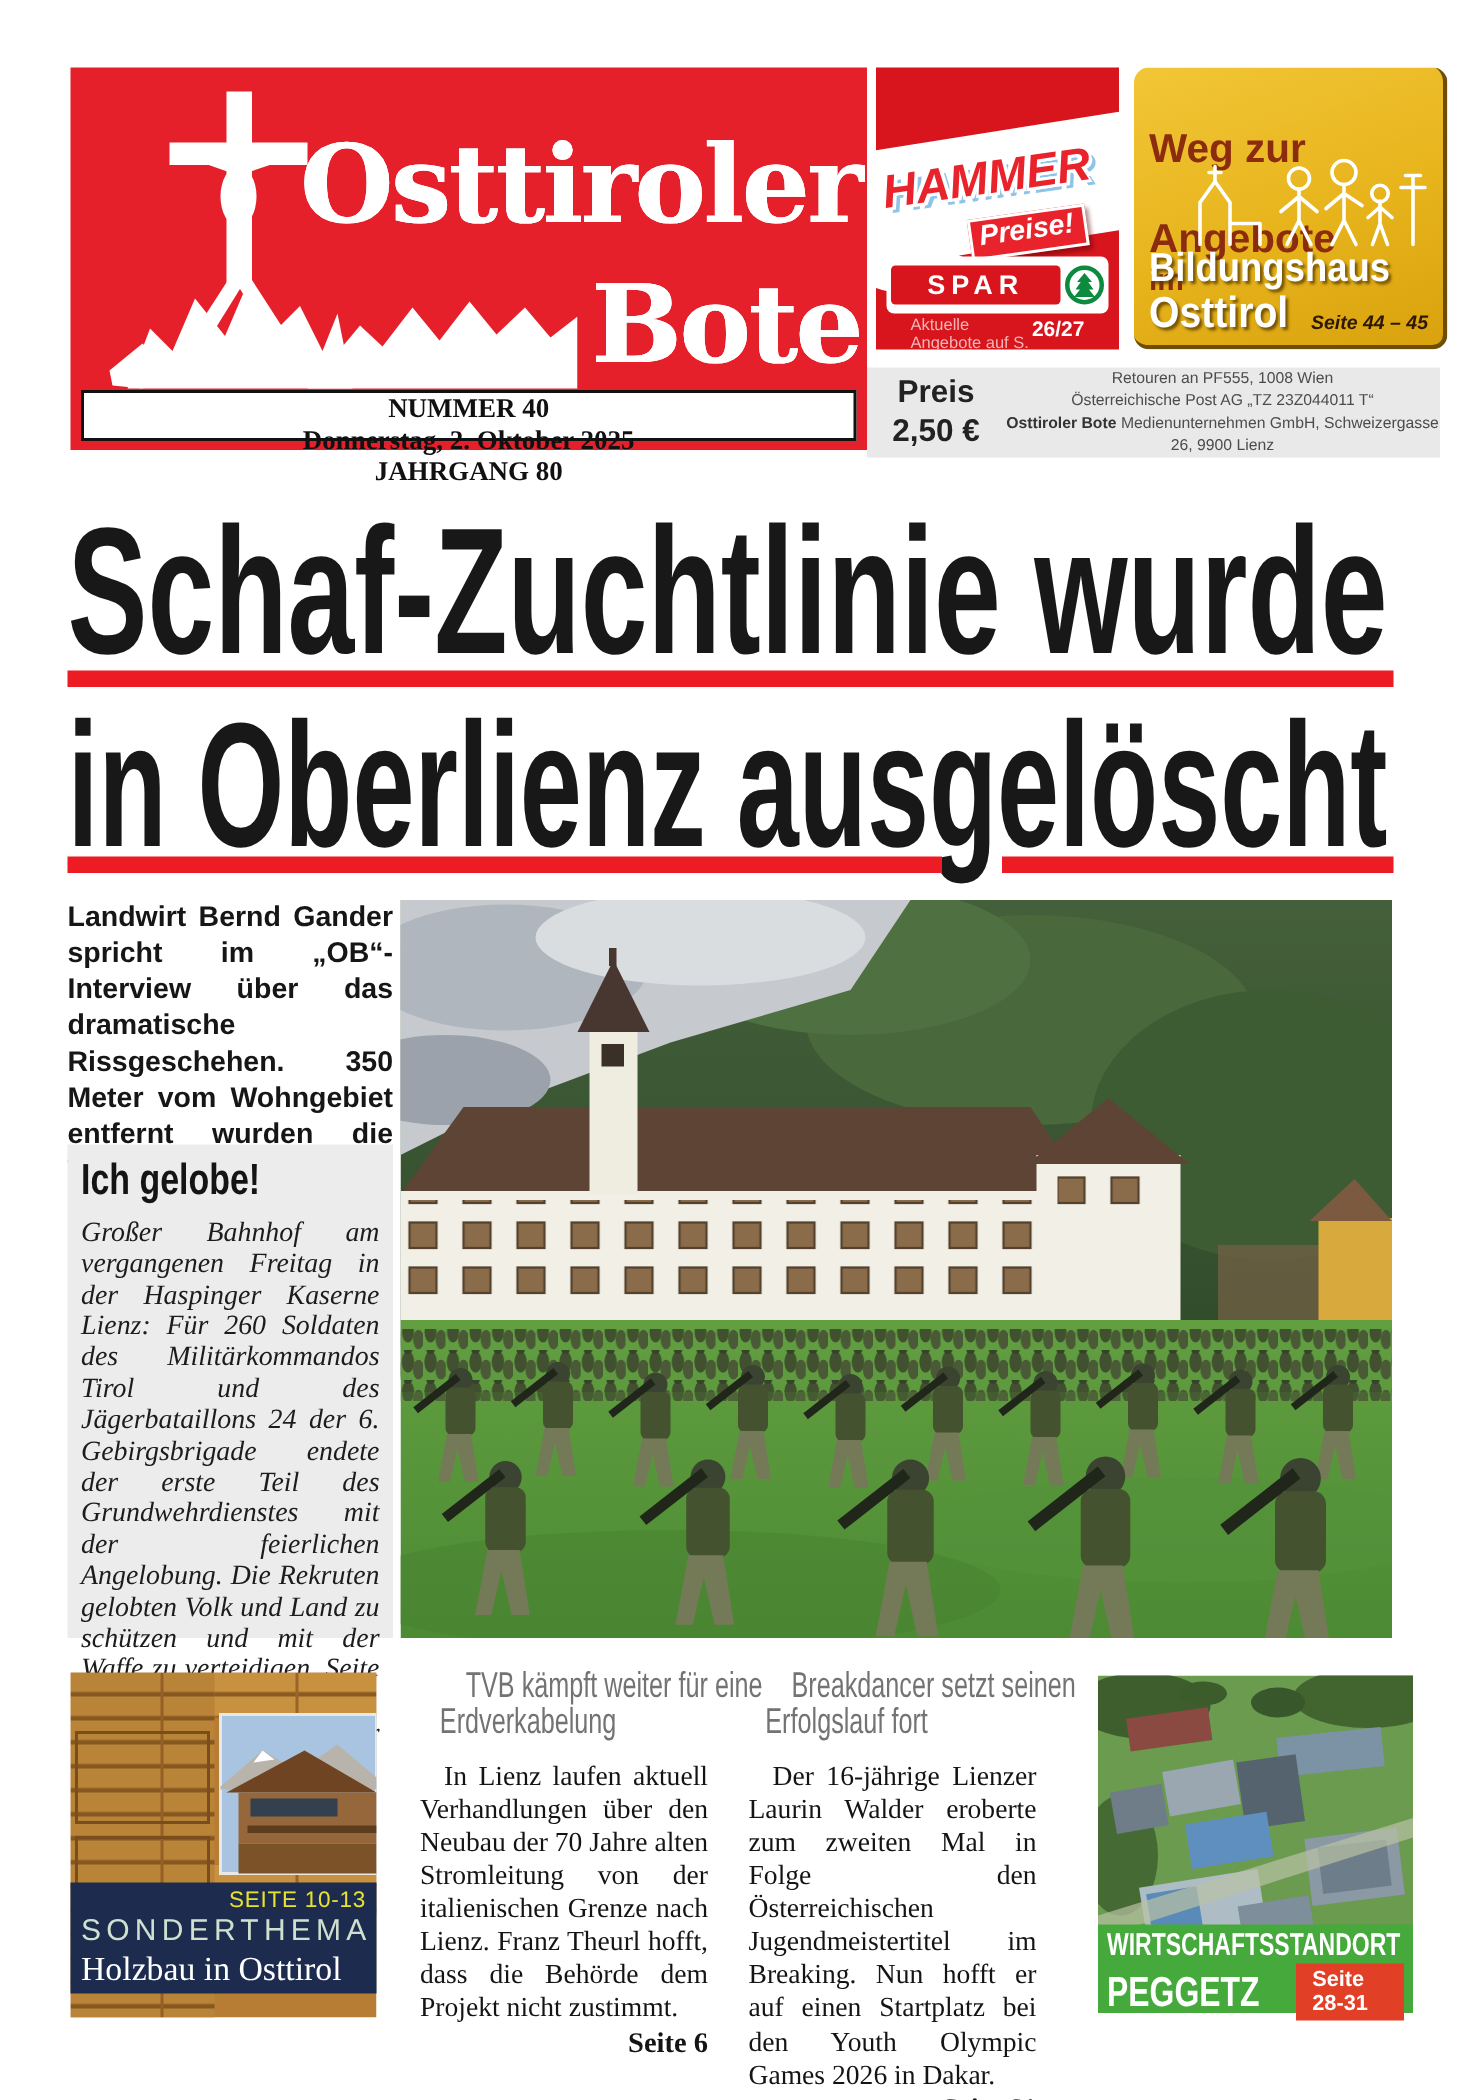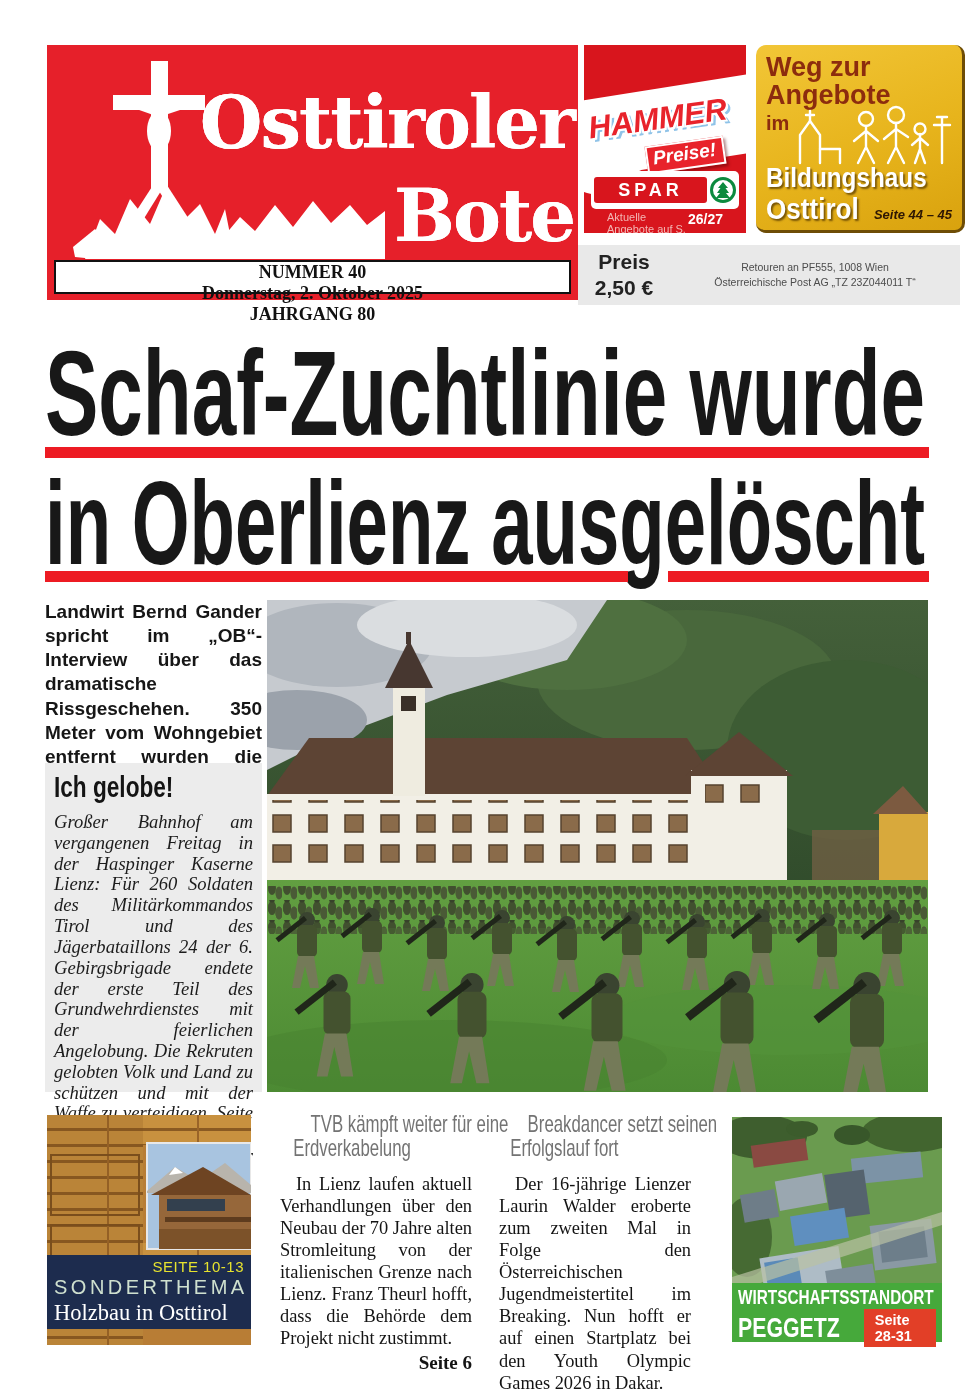--- a/index.html
+++ b/index.html
@@ -37,21 +37,21 @@
         border:3px solid #0c8a3e;box-sizing:border-box;display:flex;align-items:center;justify-content:center;}
   .spar-footer{position:absolute;left:0;right:0;bottom:0;height:22px;display:flex;
         align-items:flex-start;justify-content:space-between;padding:0 23px;}
   .spar-footer .t{color:#f3b6b4;font-size:11px;}
   .spar-footer .p{color:#fff;font-weight:bold;font-size:14px;}
   
   .bhaus-ad{position:absolute;left:756px;top:45px;width:209px;height:188px;border-radius:10px;
         background:linear-gradient(160deg,#f2c637 0%,#e7b41c 55%,#d9a20e 100%);
         border-right:3px solid #6e4d06;border-bottom:3px solid #6e4d06;box-sizing:border-box;
         overflow:hidden;padding:8px 10px;}
-  .bhaus-l12{font-size:27px;font-weight:800;color:#8c2c0e;line-height:1.05;}
+  .bhaus-l12{font-size:27px;font-weight:800;color:#8c2c0e;line-height:1.05;margin-top:32px;}
   .bhaus-l3{font-size:20px;font-weight:800;color:#8c2c0e;margin-top:2px;}
   .bhaus-icon{position:absolute;right:6px;top:56px;width:160px;height:64px;}
   .bhaus-n{font-weight:800;color:#fff;line-height:1.0;transform:scaleX(.9);transform-origin:left;
         text-shadow:2px 2px 2px rgba(90,60,0,.8);white-space:nowrap;}
   .bhaus-n1{position:absolute;left:10px;top:120px;font-size:27px;}
   .bhaus-n2{position:absolute;left:10px;top:150px;font-size:29px;}
   .bhaus-pages{position:absolute;right:10px;bottom:8px;font-size:13px;font-weight:800;
         font-style:italic;color:#2e1703;}
   
   .imprint{position:absolute;left:578px;top:245px;width:382px;height:60px;background:#e9e9e9;
@@ -176,20 +176,21 @@
   </div>
 
   <div class="imprint">
     <div class="price">
       <div>Preis</div>
       <div>2,50 €</div>
     </div>
     <div class="imp-lines">
       <div>Retouren an PF555, 1008 Wien</div>
       <div>Österreichische Post AG „TZ 23Z044011 T“</div>
+      <div><b>Osttiroler Bote</b><span>Medienunternehmen GmbH, Schweizergasse 26, 9900 Lienz</span></div>
     </div>
   </div>
 
   <svg class="hl-svg" style="top:330px;" width="884" height="120">
     <text class="hl-text" x="0" y="105" font-size="120" textLength="880" lengthAdjust="spacingAndGlyphs">Schaf-Zuchtlinie wurde</text>
   </svg>
   <div class="redbar" style="left:45px;top:447px;width:884px;"></div>
   <svg class="hl-svg" style="top:452px;" width="884" height="140">
     <text class="hl-text" x="0" y="112" font-size="118" textLength="880" lengthAdjust="spacingAndGlyphs">in Oberlienz ausgelöscht</text>
   </svg>

